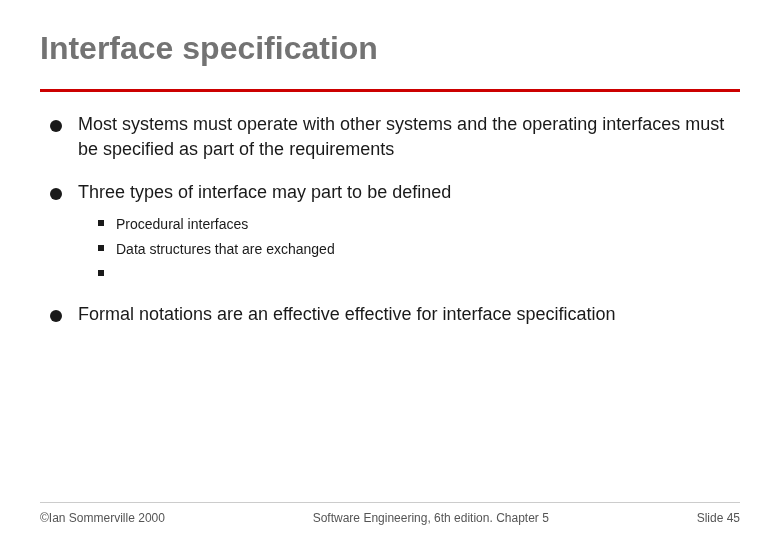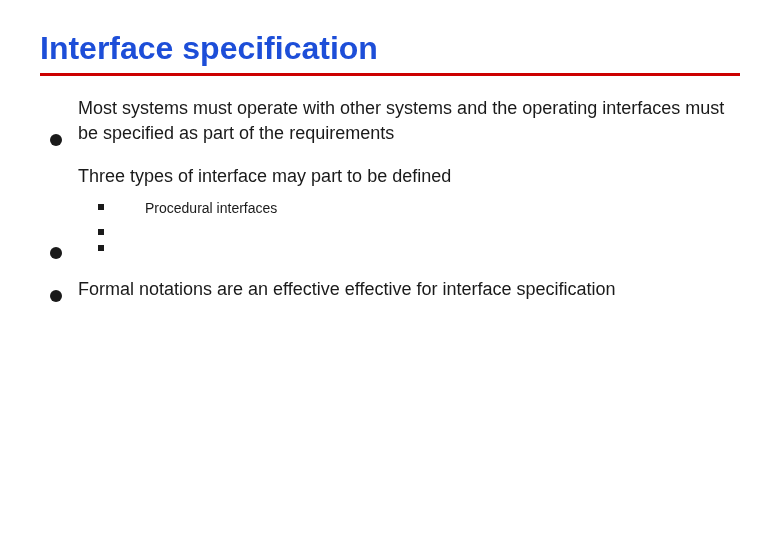--- a/index.html
+++ b/index.html
@@ -26,38 +26,38 @@
     }
 
     .title-area {
       margin-bottom: 8px;
     }
 
     .slide-title {
       font-family: Arial, Helvetica, sans-serif;
       font-size: 32px;
       font-weight: bold;
-      color: #1d4ed8;
-      margin-bottom: 6px;
+      color: #737373;
+      margin-bottom: 22px;
     }
 
     .title-underline {
       height: 3px;
       background: #cc0000;
       width: 100%;
       margin-bottom: 20px;
     }
 
     .content {
       padding: 0 10px;
     }
 
     .bullet-item {
       display: flex;
-      align-items: flex-end;
+      align-items: flex-start;
       margin-bottom: 18px;
     }
 
     .bullet-dot {
       width: 12px;
       height: 12px;
       border-radius: 50%;
       background: #1a1a1a;
       flex-shrink: 0;
       margin-top: 8px;
@@ -72,21 +72,20 @@
     }
 
     .sub-bullets {
       margin: 8px 0 8px 20px;
     }
 
     .sub-bullet-item {
       display: flex;
       align-items: flex-start;
       margin-bottom: 4px;
-      gap: 29px;
     }
 
     .sub-bullet-dot {
       width: 6px;
       height: 6px;
       background: #1a1a1a;
       flex-shrink: 0;
       margin-top: 6px;
       margin-right: 12px;
     }
@@ -149,29 +148,35 @@
       <div class="bullet-dot"></div>
       <div>
         <span class="bullet-text">Three types of interface may part to be defined</span>
         <div class="sub-bullets">
           <div class="sub-bullet-item">
             <div class="sub-bullet-dot"></div>
             <span class="sub-bullet-text">Procedural interfaces</span>
           </div>
           <div class="sub-bullet-item">
             <div class="sub-bullet-dot"></div>
+            <span class="sub-bullet-text">Data structures that are exchanged</span>
           </div>
           <div class="sub-bullet-item">
             <div class="sub-bullet-dot"></div>
           </div>
         </div>
       </div>
     </div>
 
     <div class="bullet-item">
       <div class="bullet-dot"></div>
       <span class="bullet-text">Formal notations are an effective effective for interface specification</span>
     </div>
 
   </div>
 
+  <div class="footer">
+    <span class="footer-left">©Ian Sommerville 2000</span>
+    <span class="footer-center">Software Engineering, 6th edition. Chapter 5</span>
+    <span class="footer-right">Slide  45</span>
+  </div>
 
 </div>
 
 </body></html>

